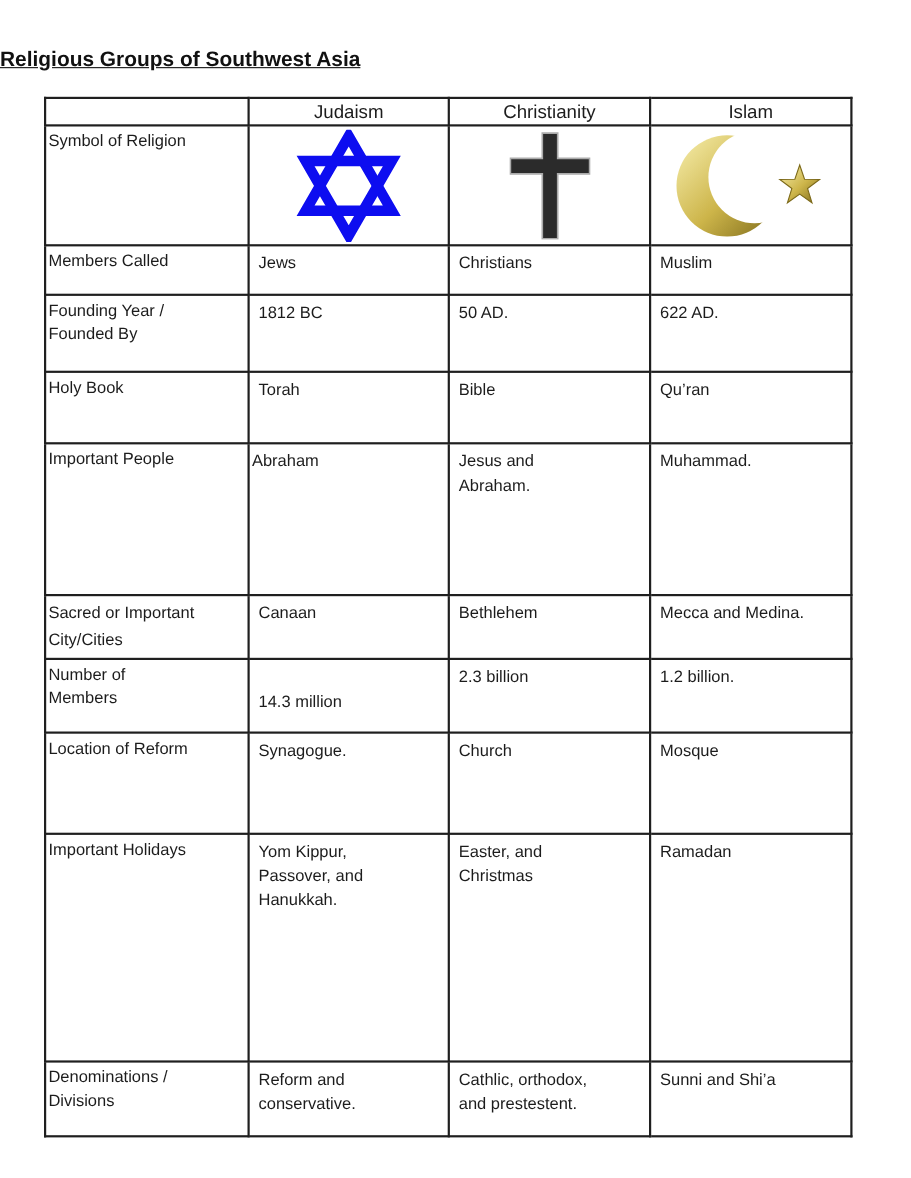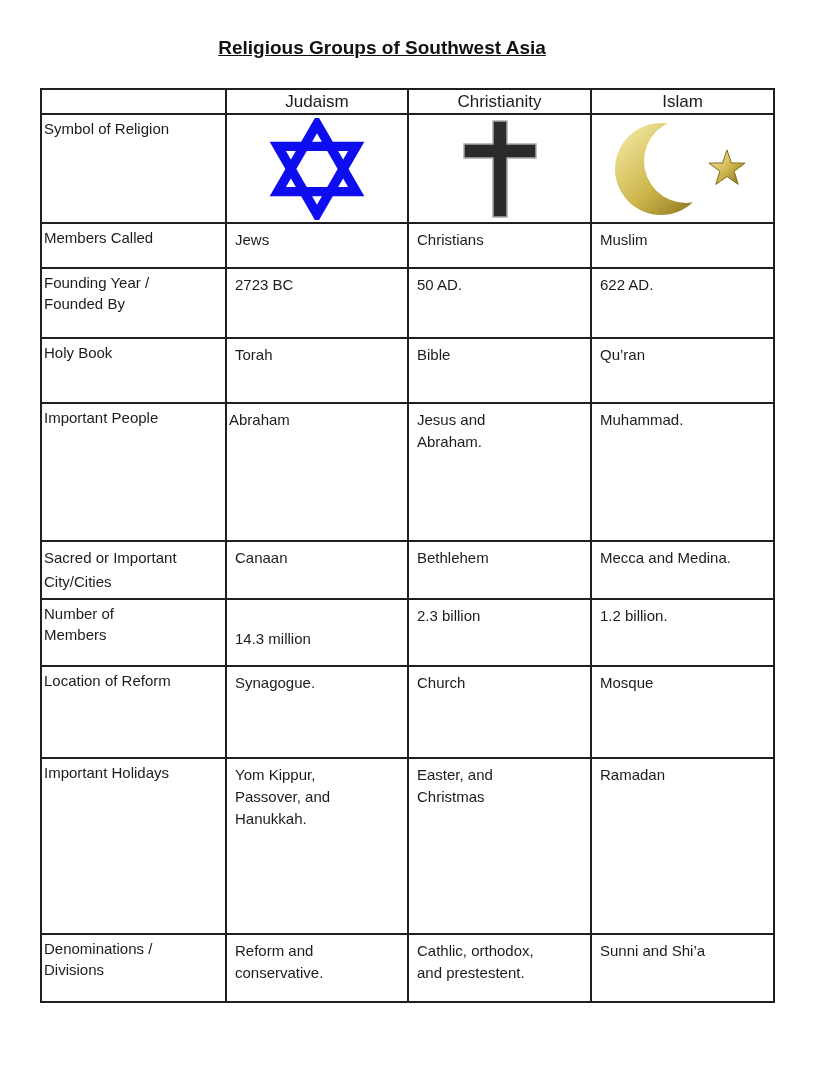--- a/index.html
+++ b/index.html
@@ -6,23 +6,23 @@
   html, body { margin: 0; padding: 0; }
   body {
     width: 828px; height: 1071px;
     background: #ffffff;
     font-family: "Liberation Sans", sans-serif;
     color: #1c1c1c;
     position: relative;
   }
   .doc-title {
     position: absolute;
-    top: 37px; left: 0;
+    top: 44px; left: 0;
     width: 764px;
-    text-align: center;
+    text-align: left;
     font-size: 19px;
     font-weight: bold;
     text-decoration: underline;
     color: #111;
   }
   table.religions {
     position: absolute;
     left: 40px; top: 88px;
     width: 733px;
     border-collapse: collapse;
@@ -65,21 +65,21 @@
   
   tr.r-header    { height: 24px; }
   tr.r-symbols   { height: 109px; }
   tr.r-members   { height: 45px; }
   tr.r-founding  { height: 70px; }
   tr.r-holybook  { height: 65px; }
   tr.r-people    { height: 138px; }
   tr.r-city      { height: 43px; }
   tr.r-number    { height: 67px; }
   tr.r-location  { height: 92px; }
-  tr.r-holidays  { height: 176px; }
+  tr.r-holidays  { height: 207px; }
   tr.r-denoms    { height: 68px; }
 </style>
 </head>
 <body>
 
 <div class="doc-title">Religious Groups of Southwest Asia</div>
 
 <table class="religions">
   <colgroup>
     <col style="width:185px">
@@ -131,21 +131,21 @@
   <tr class="r-members">
     <td class="label-cell">Members Called</td>
     <td class="val-cell">Jews</td>
     <td class="val-cell">Christians</td>
     <td class="val-cell">Muslim</td>
   </tr>
 
   <tr class="r-founding">
     <td class="label-cell">Founding Year /
 Founded By</td>
-    <td class="val-cell">2723 BC</td>
+    <td class="val-cell">1812 BC</td>
     <td class="val-cell">50 AD.</td>
     <td class="val-cell">622 AD.</td>
   </tr>
 
   <tr class="r-holybook">
     <td class="label-cell">Holy Book</td>
     <td class="val-cell">Torah</td>
     <td class="val-cell">Bible</td>
     <td class="val-cell">Qu’ran</td>
   </tr>

